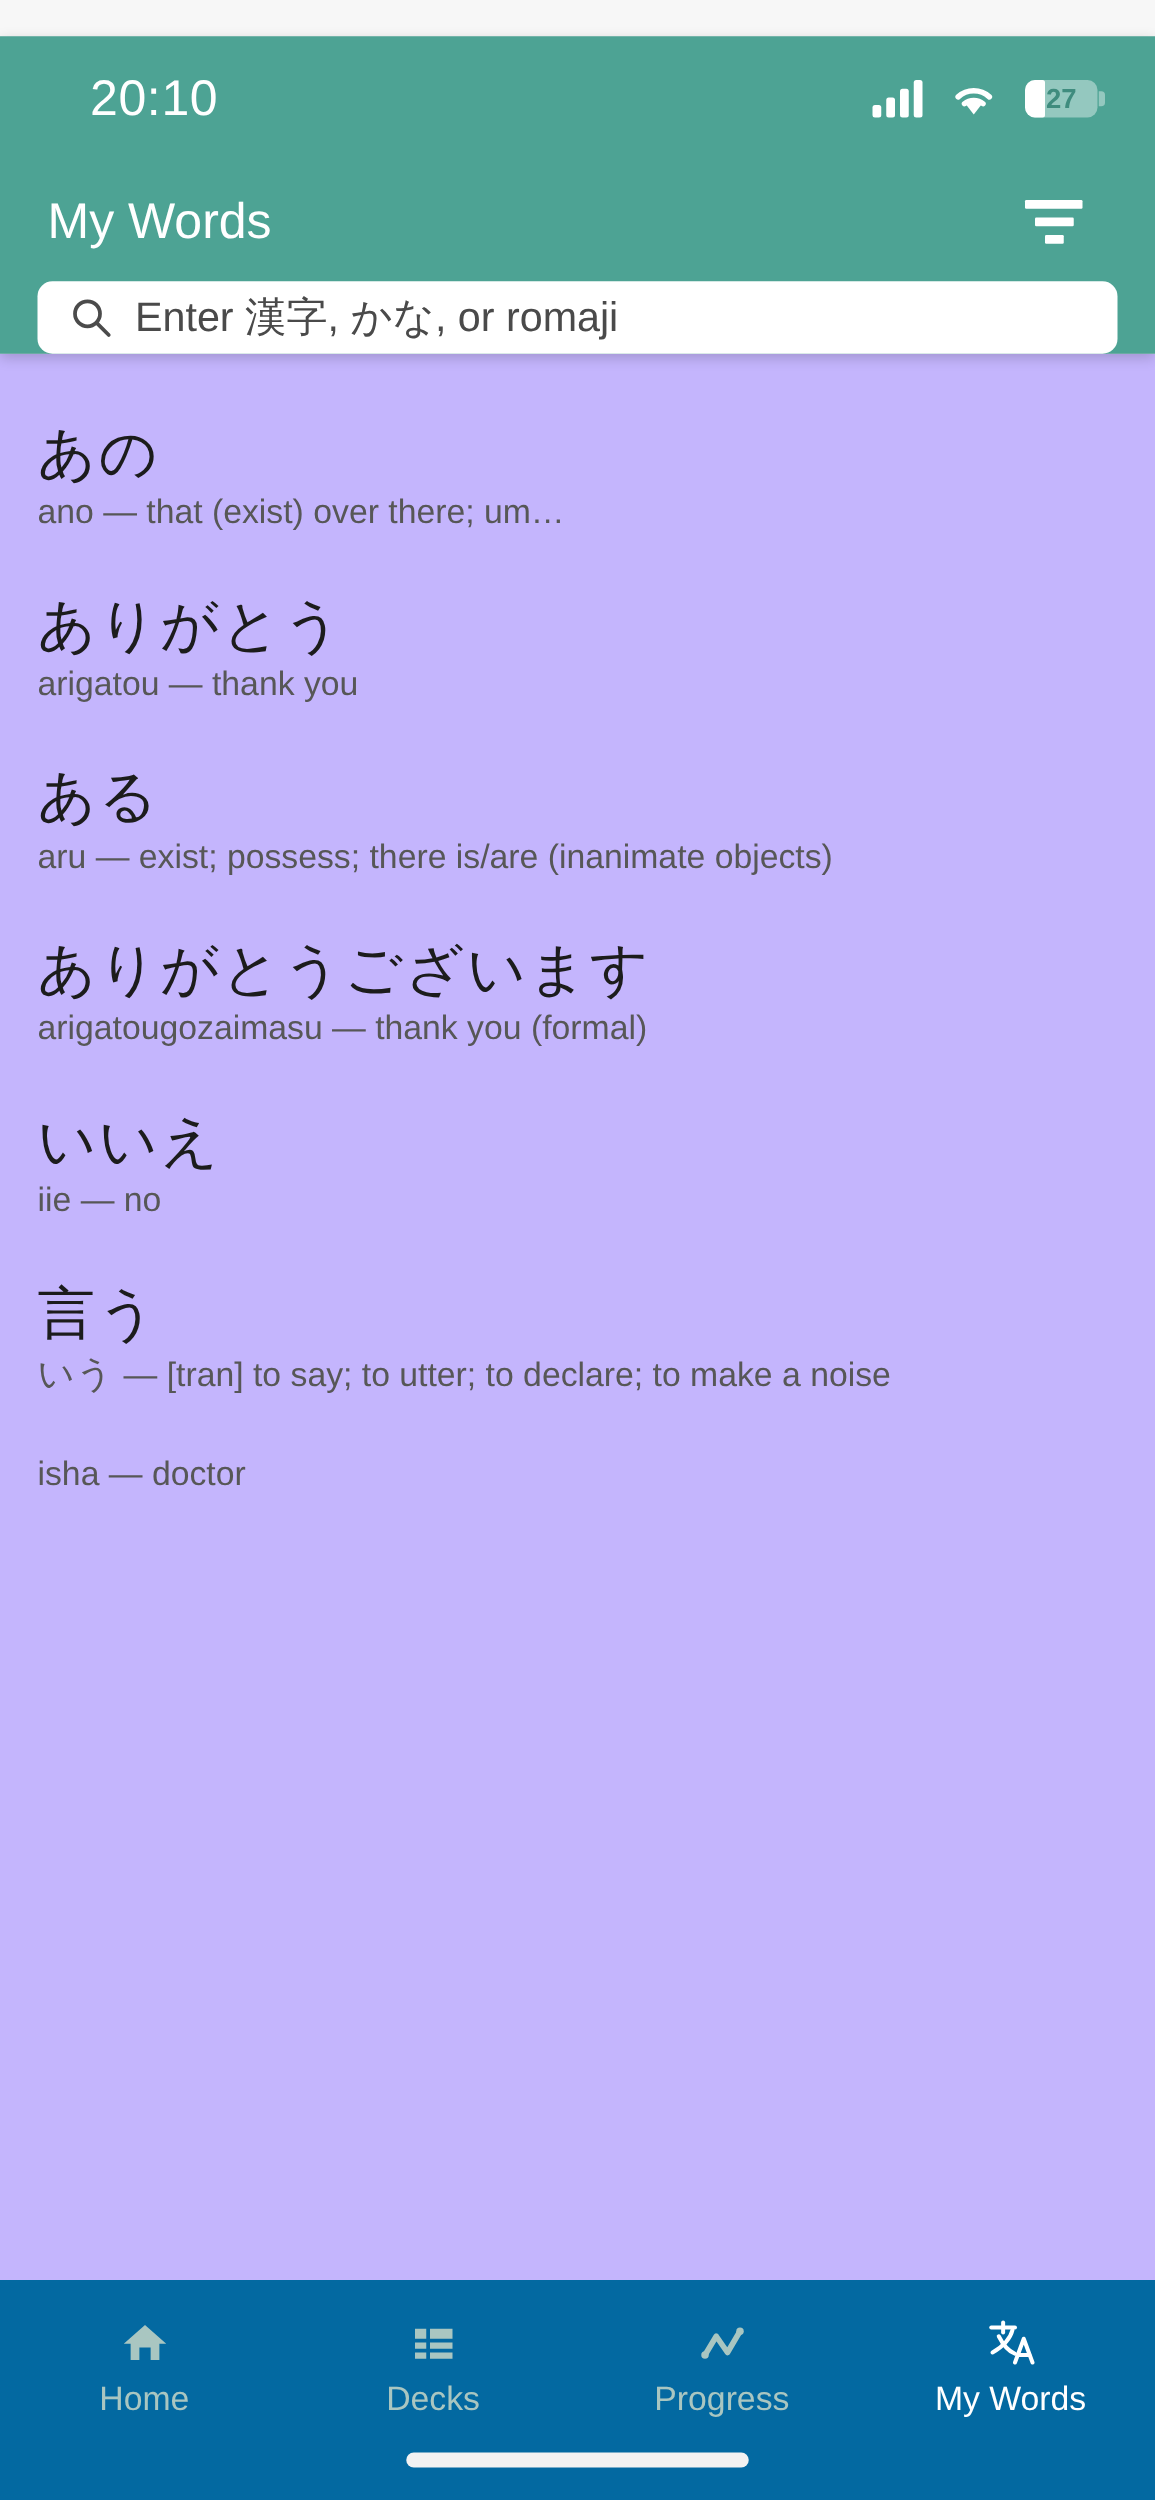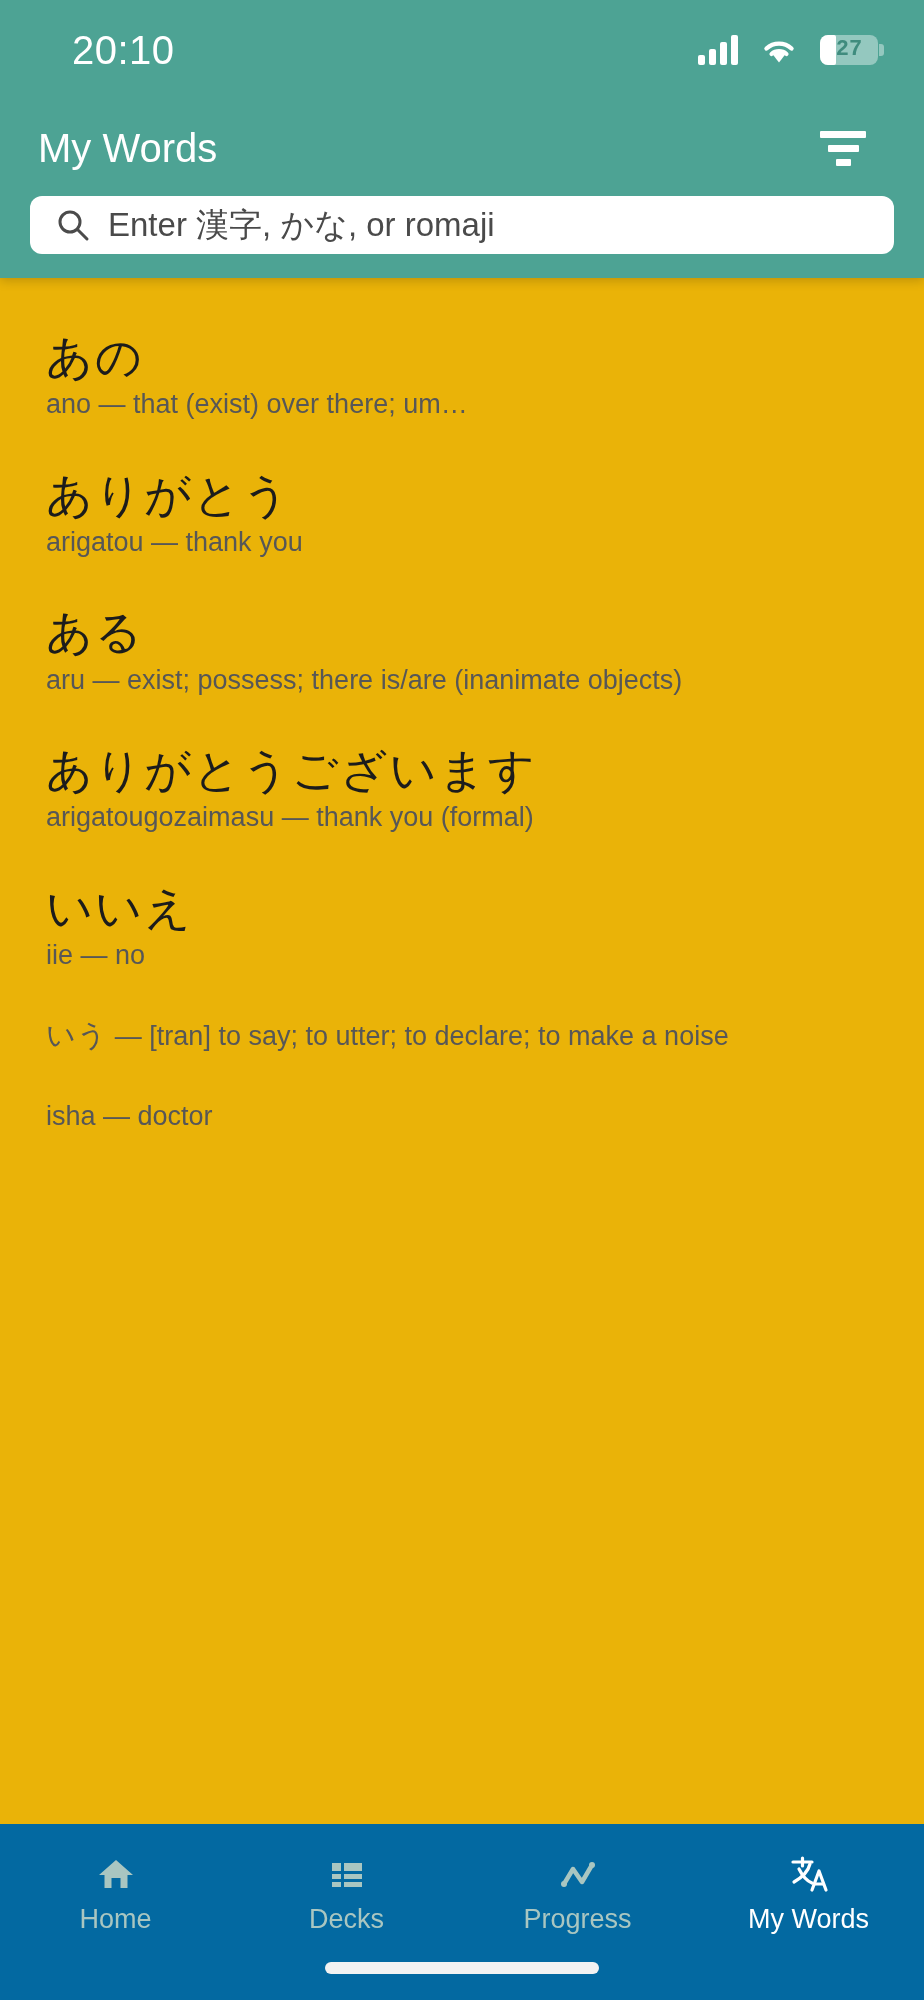--- a/index.html
+++ b/index.html
@@ -14,24 +14,24 @@
     width:924px; height:2000px;
     display:flex; flex-direction:column;
     background:#f7f7f7;
   }
 
   
   .header {
     background:#4da394;
     width:100%;
     flex:0 0 auto;
-    padding-bottom:24px;
     box-shadow:0 3px 10px rgba(0,0,0,0.18);
     position:relative;
     z-index:5;
+    margin-top:29px;
   }
 
   
   .statusbar {
     height:100px;
     display:flex; align-items:center;
     justify-content:space-between;
     padding:0 46px 0 72px;
   }
   .clock {
@@ -52,21 +52,20 @@
   .wifi { position:relative; width:38px; height:28px; }
   .wifi svg { display:block; }
 
   .battery {
     position:relative;
     width:58px; height:30px;
     border-radius:8px;
     background:rgba(255,255,255,0.40);
     display:flex; align-items:center; justify-content:center;
     overflow:visible;
-    font-family:Liberation Mono, monospace;
   }
   .battery .fill {
     position:absolute; left:0; top:0; bottom:0;
     width:27%;
     background:#ffffff;
     border-radius:8px 2px 2px 8px;
   }
   .battery .cap {
     position:absolute; right:-6px; top:9px;
     width:5px; height:12px;
@@ -121,24 +120,23 @@
     font-family:"Liberation Sans","DejaVu Sans",sans-serif;
     font-size:33px;
     color:#3c3c3c;
     background:transparent;
   }
   .search-input::placeholder { color:#4a4a4a; opacity:1; }
 
   
   .list {
     flex:1 1 auto;
-    background:#eab308;
+    background:#c4b5fd;
     overflow:hidden;
     padding-top:52px;
-    padding-left:16px;
   }
   .word-item {
     padding:0 30px;
     margin-bottom:47px;
     cursor:pointer;
   }
   .word-term {
     font-family:"DejaVu Serif","Liberation Serif",serif;
     font-size:46px;
     color:#1c1c1c;
@@ -264,20 +262,21 @@
       <div class="word-term">ありがとうございます</div>
       <div class="word-gloss">arigatougozaimasu — thank you (formal)</div>
     </div>
 
     <div class="word-item">
       <div class="word-term">いいえ</div>
       <div class="word-gloss">iie — no</div>
     </div>
 
     <div class="word-item">
+      <div class="word-term">言う</div>
       <div class="word-gloss"><span class="reading-kana">いう</span><span> — [tran] to say; to utter; to declare; to make a noise</span></div>
     </div>
 
     <div class="word-item">
       <div class="word-gloss">isha — doctor</div>
     </div>
 
   </div>
 
   <div class="bottomnav">

